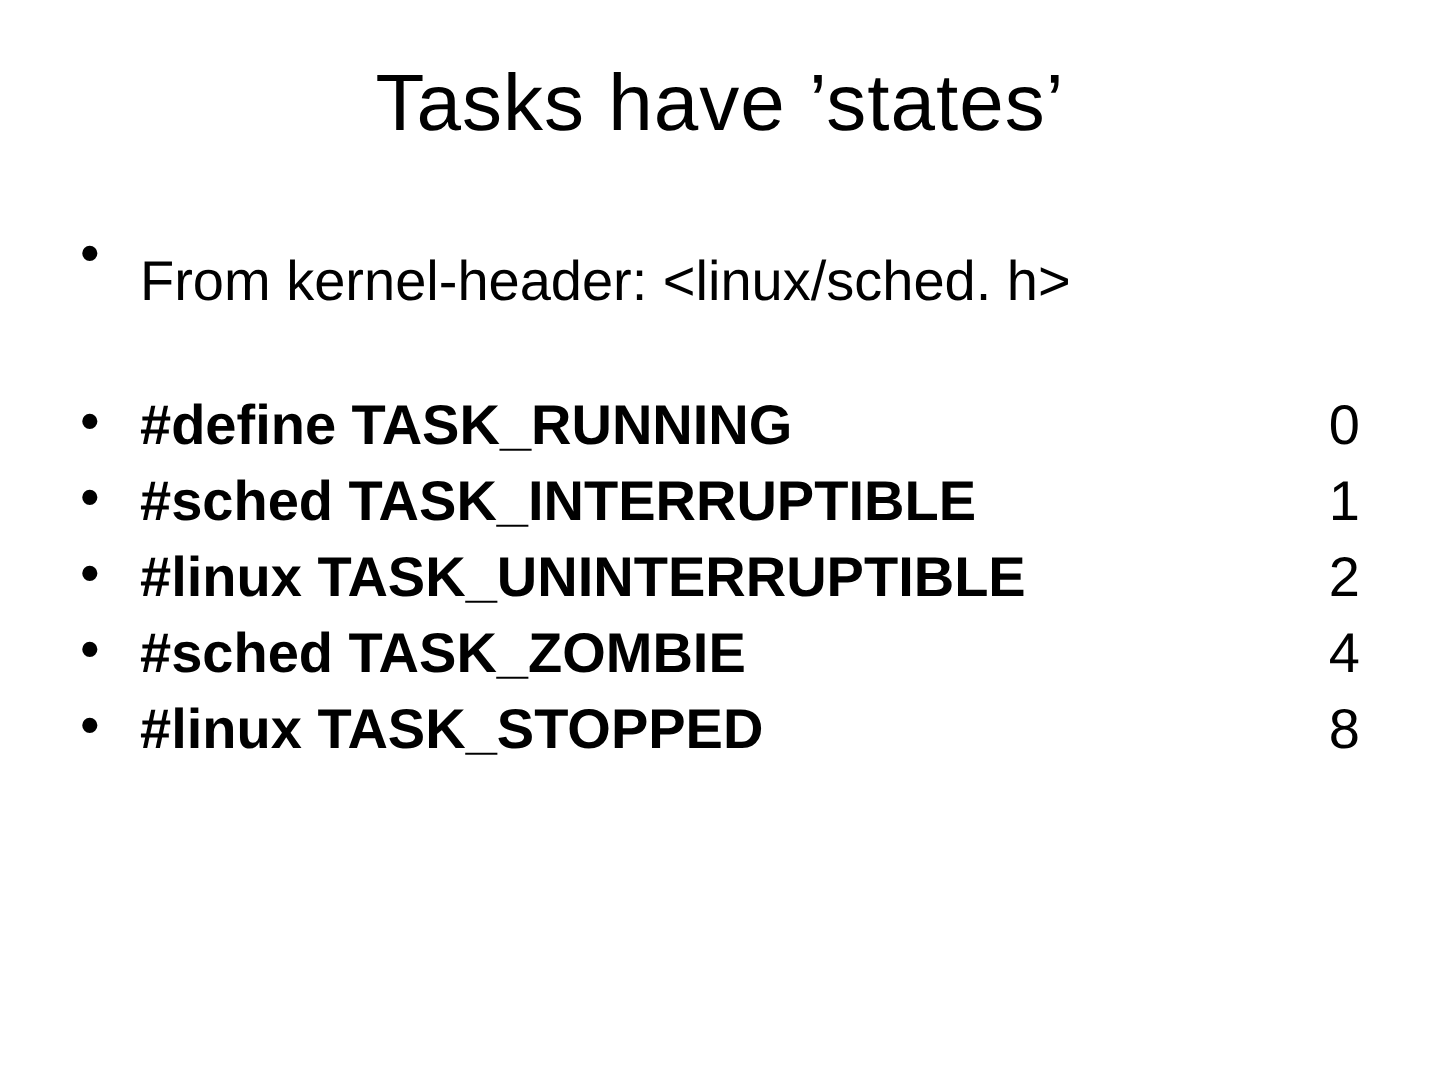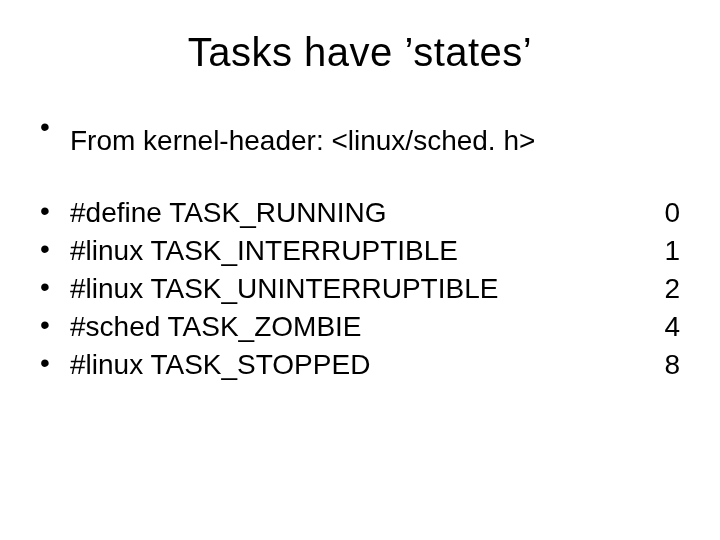--- a/index.html
+++ b/index.html
@@ -41,20 +41,21 @@
     margin-top: 12px;
   }
   .def-row {
     display: flex;
     align-items: flex-start;
     font-size: 28px;
     margin-bottom: 6px;
   }
   .def-text {
     flex: 1;
+    font-weight: bold;
   }
   .def-val {
     flex: 0 0 30px;
     text-align: right;
   }
 </style>
 </head>
 <body>
 
 <div class="slide">
@@ -67,21 +68,21 @@
   </div>
 
   <div class="def-row">
     <div class="bullet">•</div>
     <div class="def-text">#define TASK_RUNNING</div>
     <div class="def-val">0</div>
   </div>
 
   <div class="def-row">
     <div class="bullet">•</div>
-    <div class="def-text">#linux TASK_INTERRUPTIBLE</div>
+    <div class="def-text">#sched TASK_INTERRUPTIBLE</div>
     <div class="def-val">1</div>
   </div>
 
   <div class="def-row">
     <div class="bullet">•</div>
     <div class="def-text">#linux TASK_UNINTERRUPTIBLE</div>
     <div class="def-val">2</div>
   </div>
 
   <div class="def-row">

